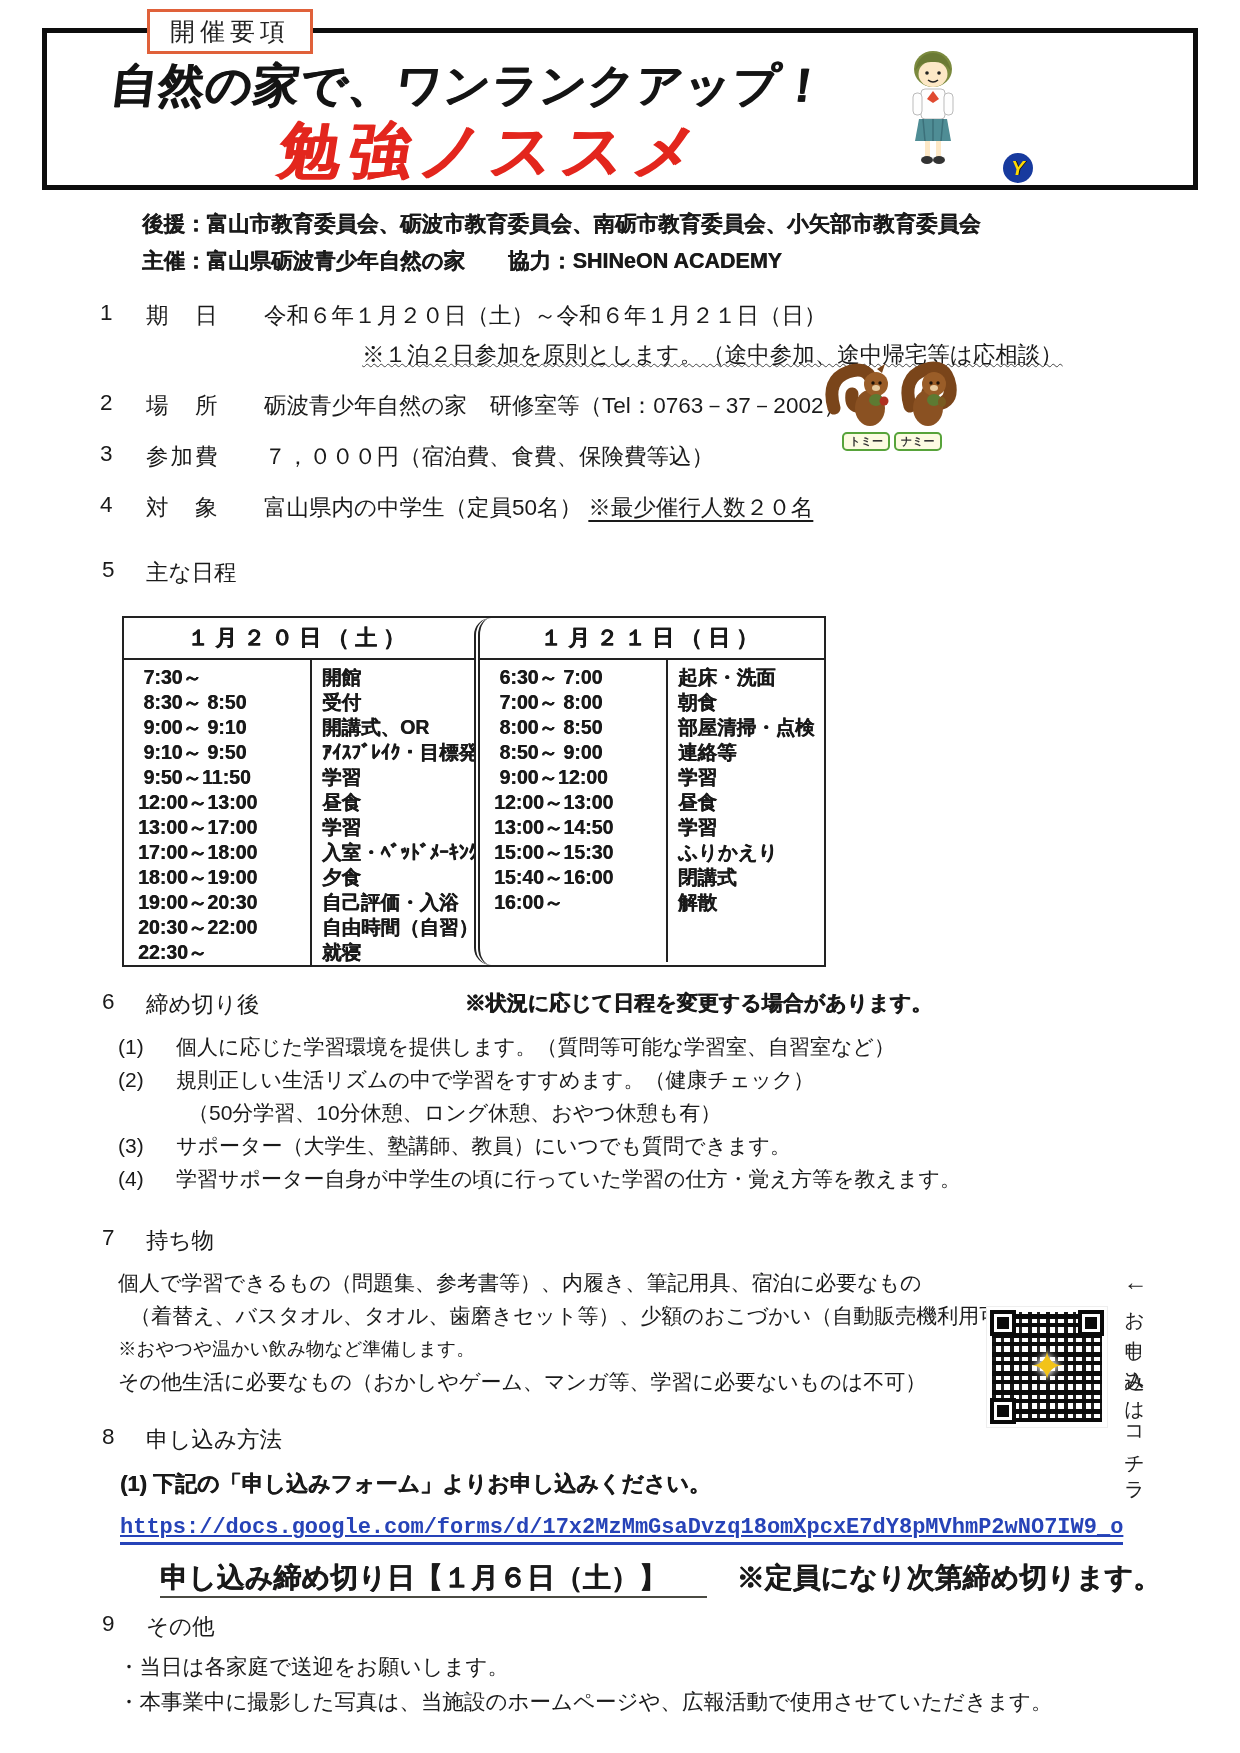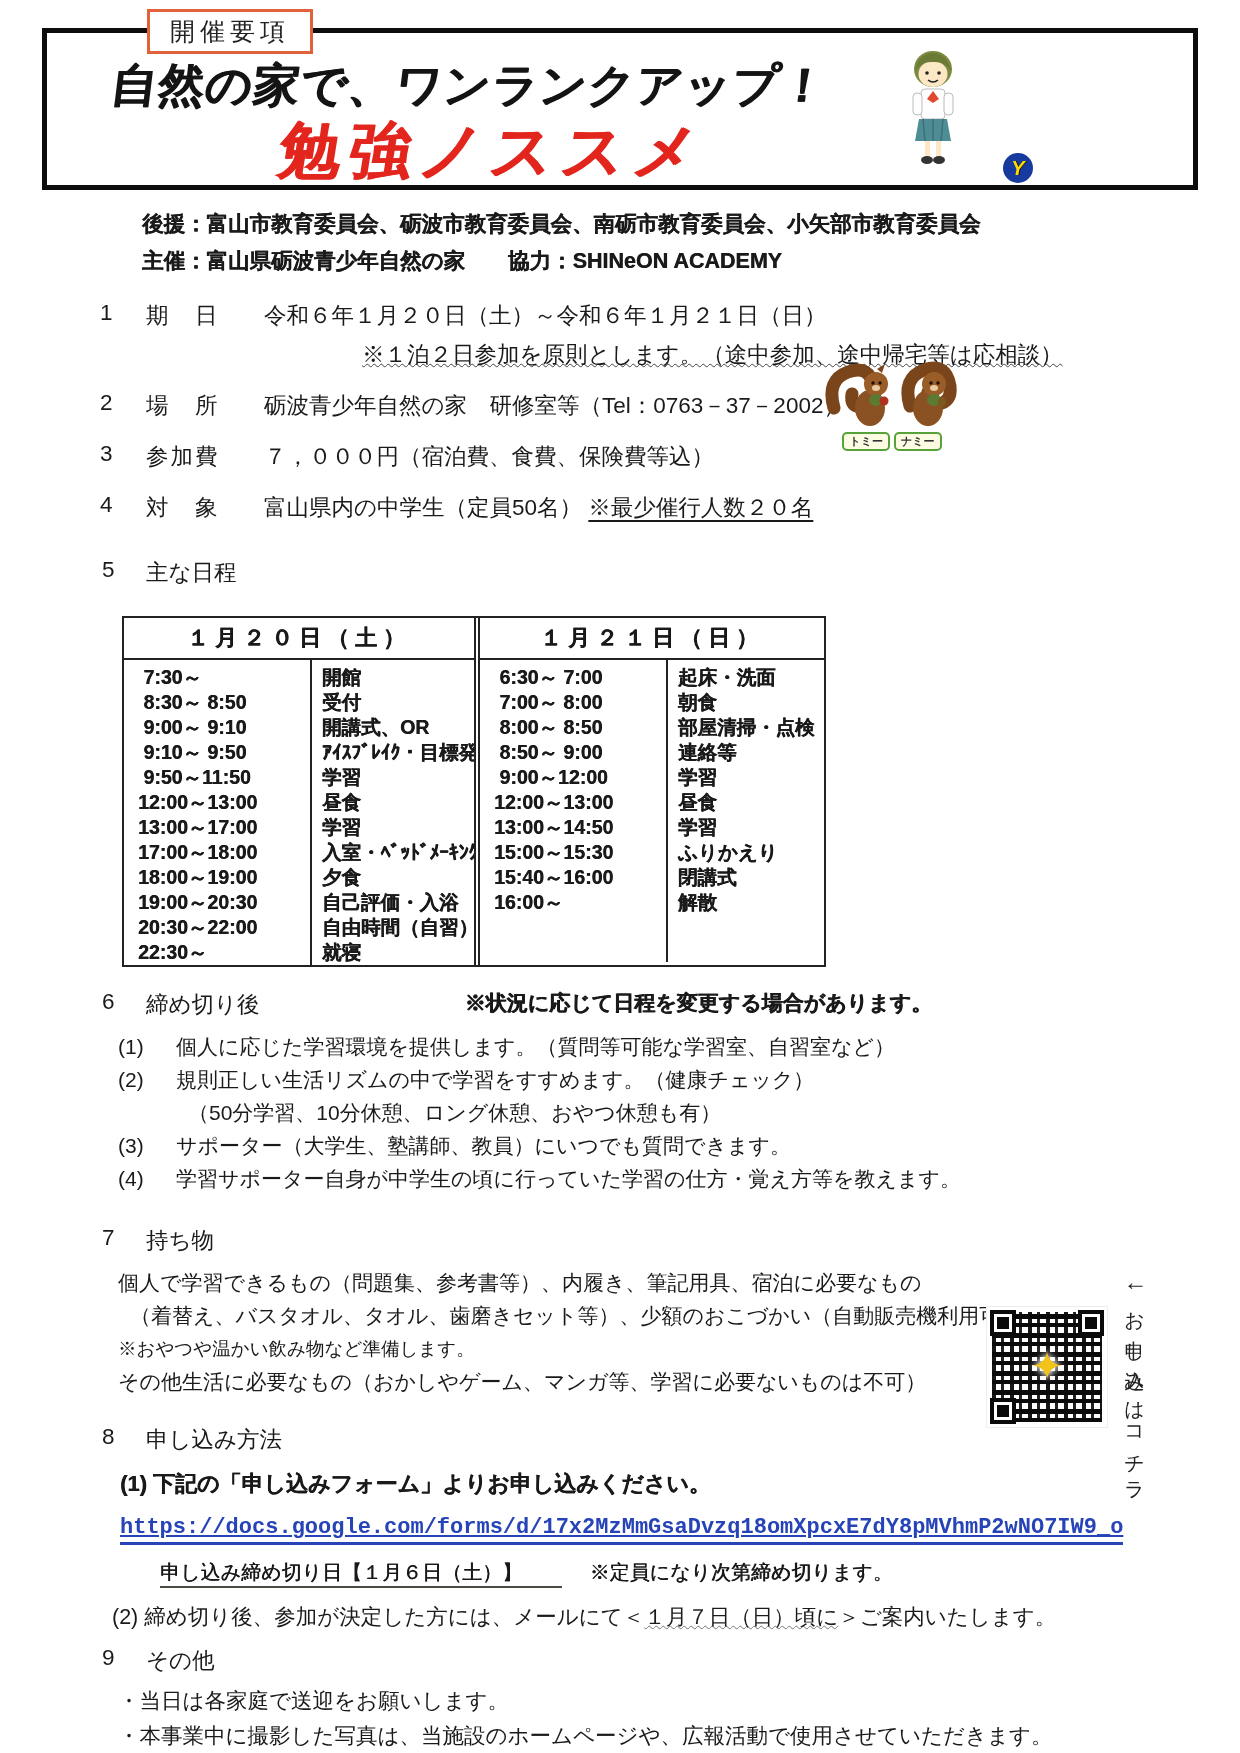--- a/index.html
+++ b/index.html
@@ -39,21 +39,21 @@
   .mascot-badge{font-size:11px;background:#fdfbe2;border:2px solid #57a33a;border-radius:5px;
                 padding:0 5px;color:#333;font-weight:bold;}
 
   
   .sec-head{margin:34px 0 0 102px;font-size:22.5px;display:flex;white-space:nowrap;}
   .sec-head .no{width:44px;}
 
   
   .sched{display:flex;margin:28px 0 0 122px;width:700px;border:2px solid #222;background:#fff;}
   .day{width:50%;}
-  .day + .day{border-left:6px double #222;}
+  .day + .day{border-left:6px double #222;border-radius:17px;}
   .day-header{height:40px;line-height:40px;text-align:center;font-size:22px;font-weight:bold;
               letter-spacing:6px;border-bottom:2px solid #222;text-shadow:.6px 0 #111;}
   .day-body{display:flex;min-height:302px;}
   .tcol{padding-top:5px;}
   .tcol span{display:block;height:25px;line-height:25px;font-size:19.5px;white-space:pre;
              font-weight:bold;text-shadow:.4px 0 #111;}
   .times{width:172px;border-right:2px solid #222;text-align:left;padding-left:14px;
          font-variant-numeric:tabular-nums;}
   .acts{flex:1;padding-left:10px;overflow:hidden;}
 
@@ -66,21 +66,21 @@
   .plist .row{display:flex;white-space:nowrap;}
   .plist .marker{width:58px;}
   .plist .cont{margin-left:70px;white-space:nowrap;}
   .small-note{font-size:18.5px;}
 
   
   .apply-item1{margin:14px 0 0 120px;font-size:22px;font-weight:900;white-space:nowrap;text-shadow:.5px 0 #111;}
   .form-url{display:inline-block;margin:16px 0 0 120px;font-size:22px;font-weight:bold;
             color:#2643b8;font-family:"Liberation Mono","DejaVu Sans Mono",monospace;
             border-bottom:3px solid #2643b8;padding-bottom:2px;white-space:nowrap;}
-  .deadline-row{margin:14px 0 0 160px;font-size:20px;font-weight:400;white-space:nowrap;text-shadow:.6px 0 #111;}
+  .deadline-row{margin:14px 0 0 160px;font-size:28px;font-weight:700;white-space:nowrap;text-shadow:.6px 0 #111;}
   .deadline-ul{border-bottom:2.5px solid #4a4a42;padding-bottom:3px;padding-right:40px;}
   .deadline-note{margin-left:22px;}
   .apply-item2{margin:16px 0 0 112px;font-size:21.5px;white-space:nowrap;}
   .wavy{text-decoration:underline;text-decoration-style:wavy;text-decoration-color:#777;text-decoration-thickness:1px;}
 
   
   .qr-wrap{position:absolute;top:1268px;left:986px;display:flex;align-items:flex-start;}
   .qr{position:relative;width:120px;height:120px;background:#fff;border:1px solid #eee;margin-top:38px;}
   .qr-pattern{position:absolute;inset:5px;
     background:
@@ -312,24 +312,20 @@
     <span>(1)</span>
     <span>下記の「申し込みフォーム」よりお申し込みください。</span>
   </div>
   <div>
     <a class="form-url" href="#">https://docs.google.com/forms/d/17x2MzMmGsaDvzq18omXpcxE7dY8pMVhmP2wNO7IW9_o</a>
   </div>
   <div class="deadline-row">
     <span class="deadline-ul">申し込み締め切り日【１月６日（土）】</span>
     <span class="deadline-note">※定員になり次第締め切ります。</span>
   </div>
-  <div class="apply-item2">
-    <span>(2)</span>
-    <span>締め切り後、参加が決定した方には、メールにて＜</span><span class="wavy">１月７日（日）頃に</span><span>＞ご案内いたします。</span>
-  </div>
 
   <div class="qr-wrap">
     <div class="qr">
       <div class="qr-pattern"></div>
       <div class="finder tl"></div>
       <div class="finder tr"></div>
       <div class="finder bl"></div>
       <div class="qr-star">✦</div>
     </div>
     <div class="qr-caption">

